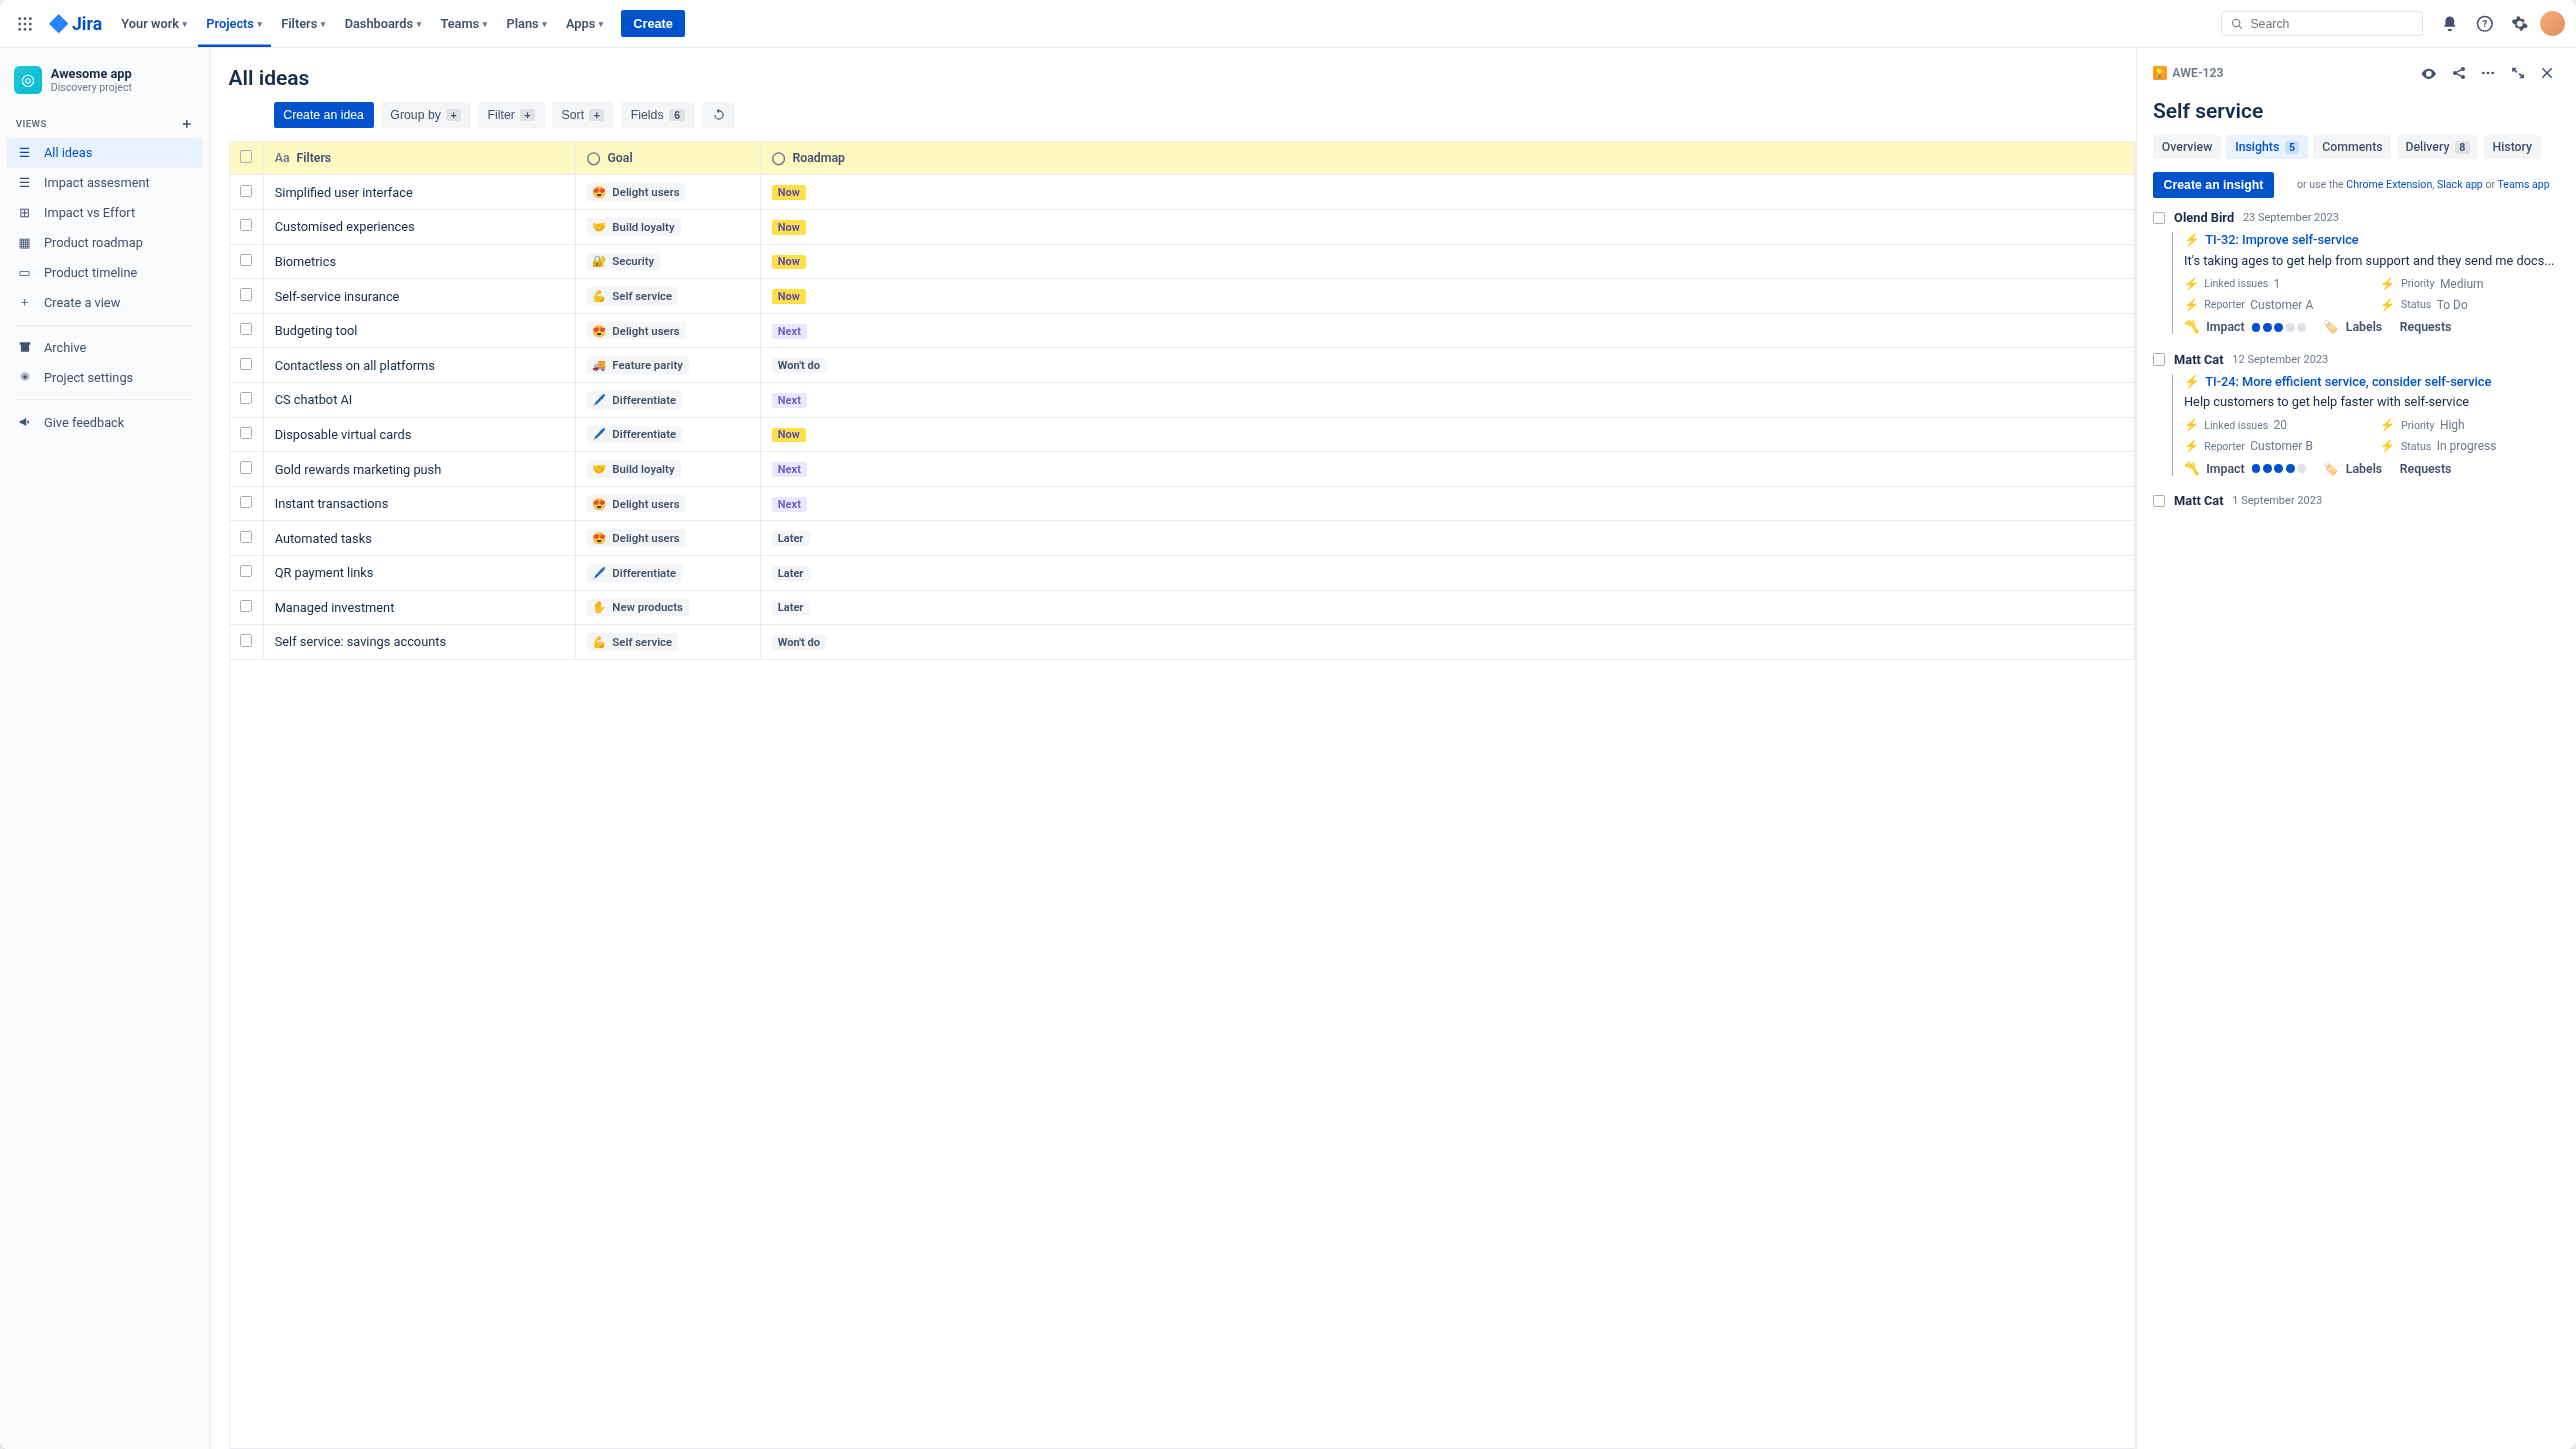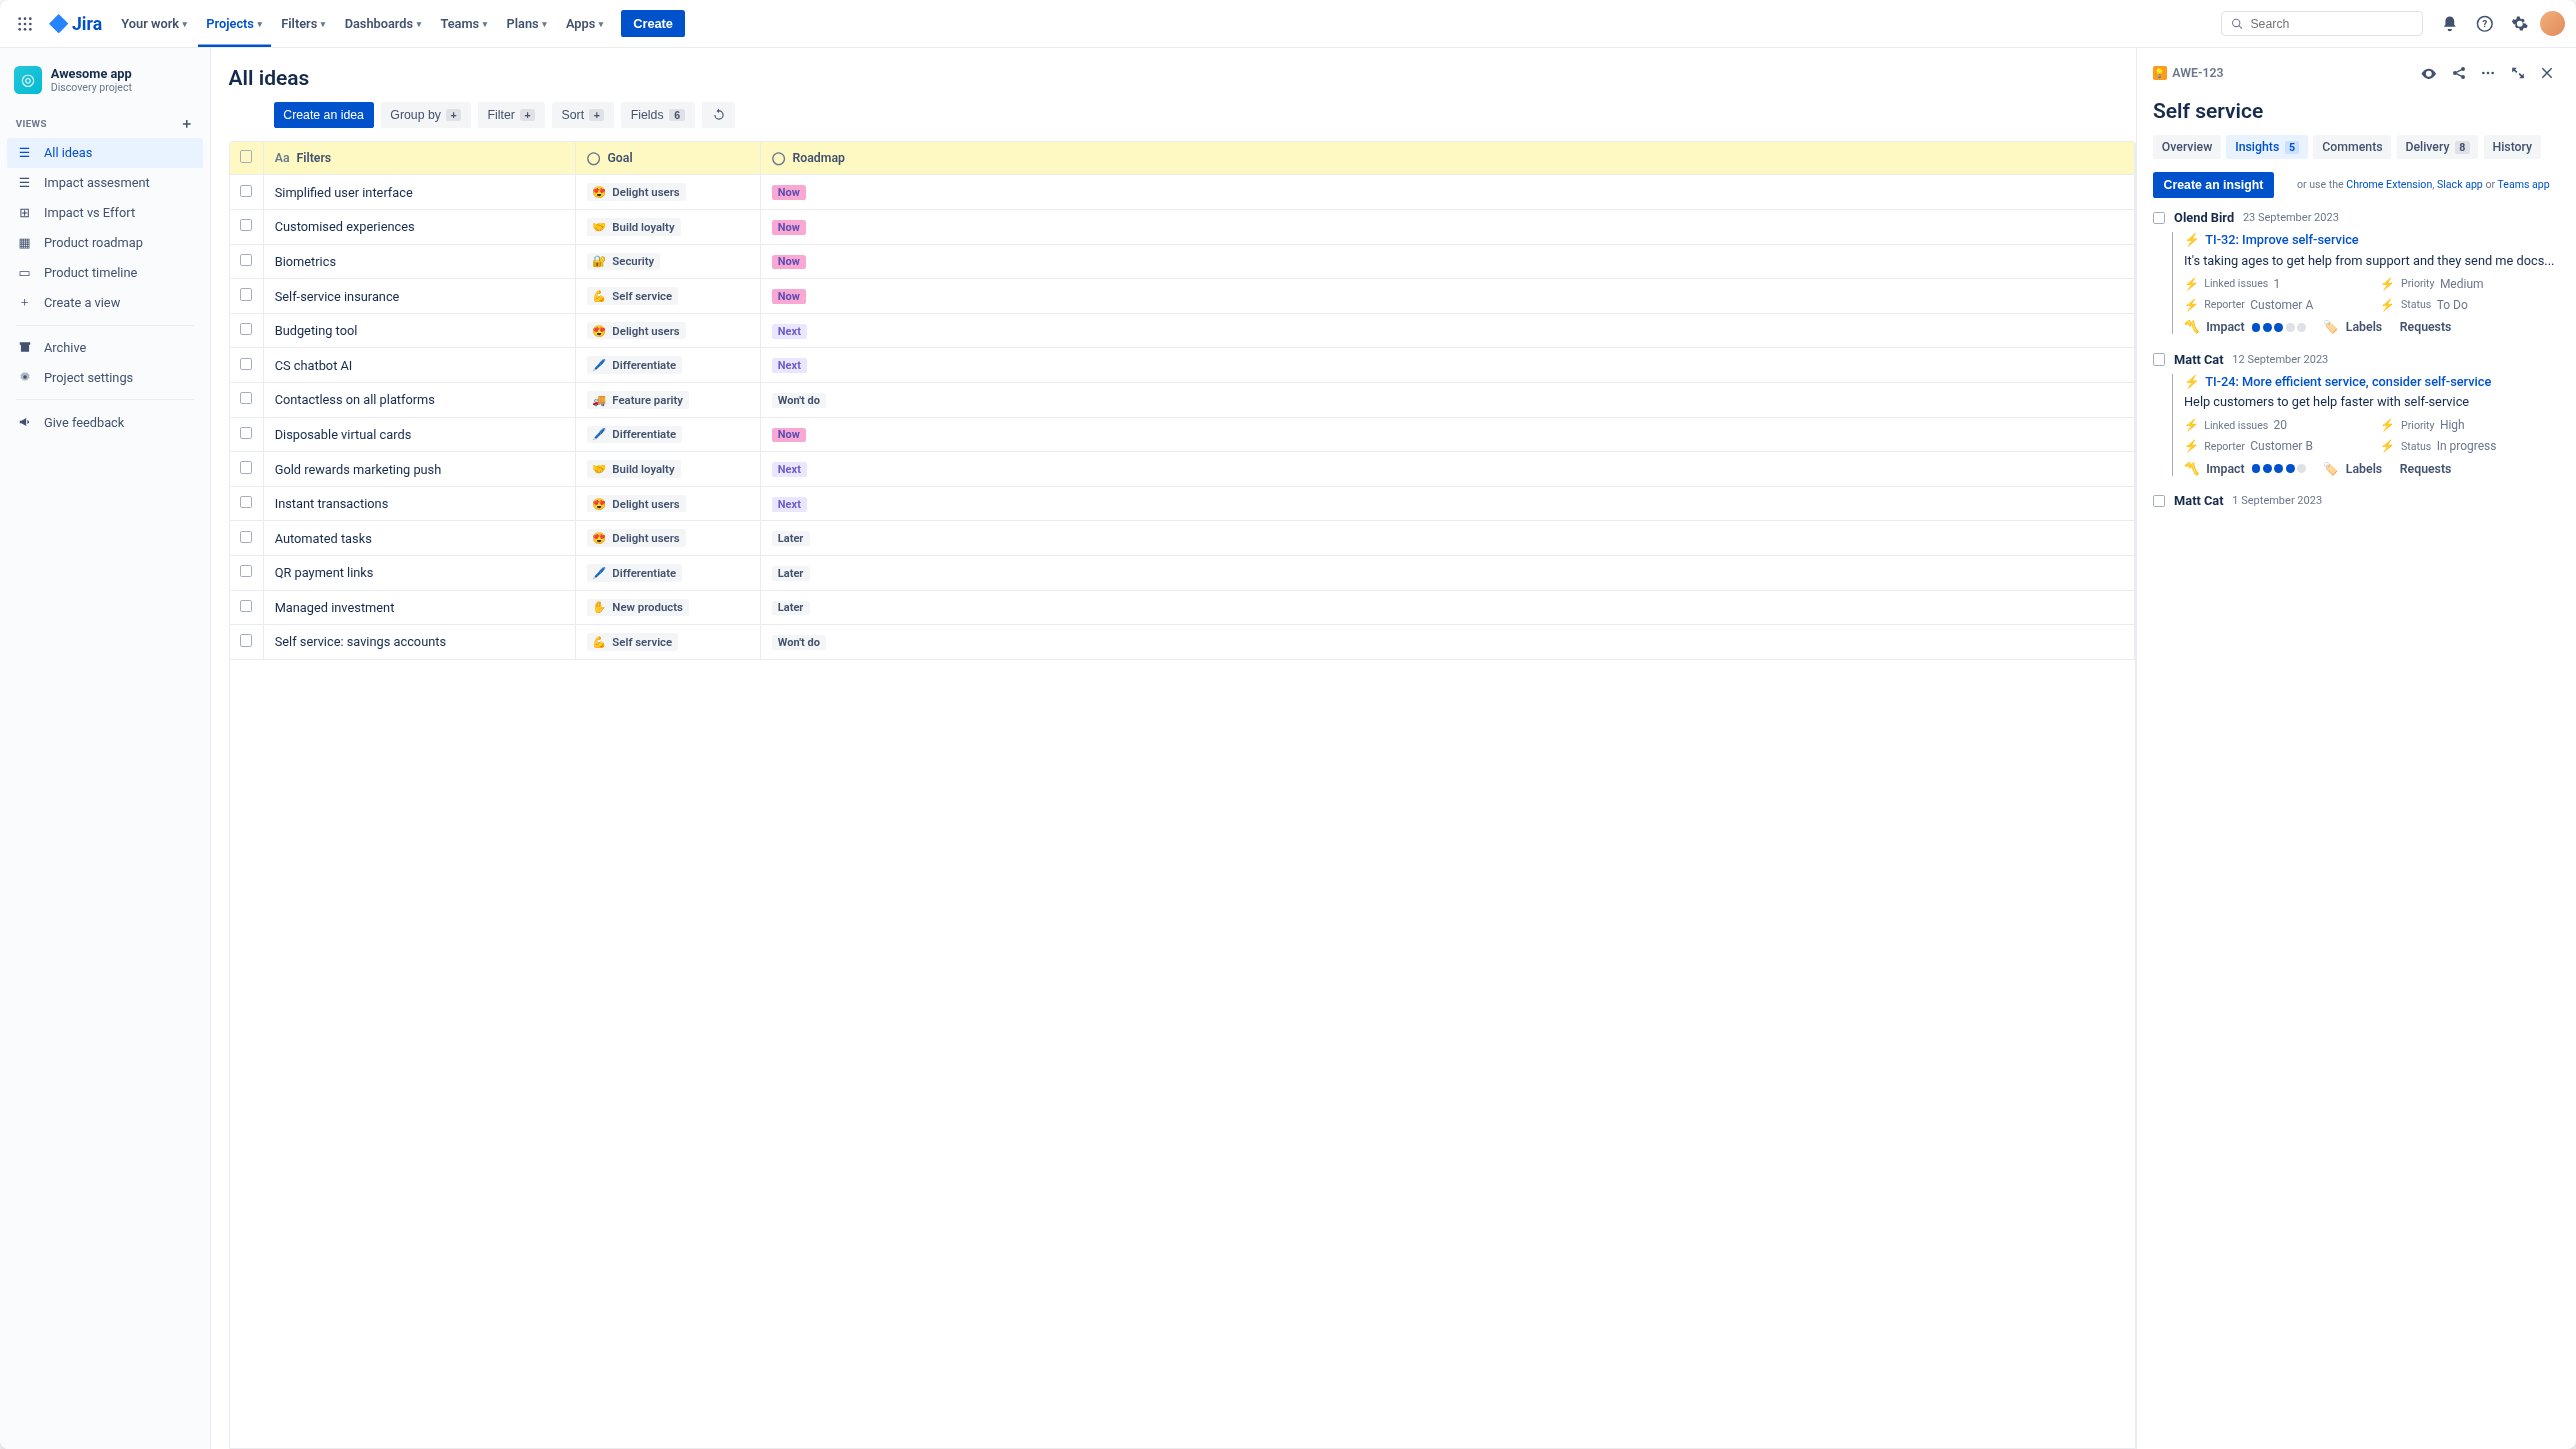--- a/index.html
+++ b/index.html
@@ -49,21 +49,21 @@
 
 
 .table-wrap { flex: 1; overflow: auto; border: 0.9px solid #EBECF0; border-radius: 3.5px 3.5px 0 0; }
 table { border-collapse: collapse; width: 100%; }
 th { text-align: left; font-weight: 600; font-size: 12.3px; color: #42526E; padding: 8.8px 10.6px; border-bottom: 0.9px solid #EBECF0; background: #fef9c3; position: sticky; top: 0; border-right: 0.9px solid #EBECF0; }
 td { padding: 8px 10.6px; border-bottom: 0.9px solid #EBECF0; font-size: 12.8px; border-right: 0.9px solid #EBECF0; }
 .th-inner { display: flex; align-items: center; gap: 7px; }
 .th-ico { color: #6B778C; }
 .chk { width: 12.3px; height: 12.3px; border: 1.8px solid #A5ADBA; border-radius: 1.8px; display: inline-block; cursor: pointer; }
 .goal-pill { display: inline-flex; align-items: center; gap: 5.3px; background: #F4F5F7; border-radius: 2.6px; padding: 1.8px 6.2px; font-size: 11.4px; font-weight: 600; color: #42526E; }
-.road-pill { display: inline-flex; align-items: center; background: #f9a8d4; color: #5E4DB2; border-radius: 2.6px; padding: 0.9px 6.2px; font-size: 11px; font-weight: 700; }
+.road-pill { display: inline-flex; align-items: center; background: #fde047; color: #5E4DB2; border-radius: 2.6px; padding: 0.9px 6.2px; font-size: 11px; font-weight: 700; }
 .road-pill.next { background: #EAE6FF; color: #6E5DC6; }
 .road-pill.later { background: #F4F5F7; color: #42526E; }
 .road-pill.wont { background: #F4F5F7; color: #42526E; }
 .summary-col { width: 312px; }
 .goal-col { width: 185px; }
 
 
 .detail { width: 440px; border-left: 0.9px solid #EBECF0; display: flex; flex-direction: column; padding: 12.3px 16px; overflow-y: auto; }
 .detail-top { display: flex; align-items: center; gap: 5.3px; margin-bottom: 12.3px; }
 .issue-key { display: flex; align-items: center; gap: 5.3px; color: #6B778C; font-size: 12.3px; font-weight: 600; }
@@ -352,35 +352,35 @@
     <td><span class="chk"></span></td>
     <td>Budgeting tool</td>
     <td><span class="goal-pill">
                       <span>😍</span>
                       <span>Delight users</span>
                     </span></td>
     <td><span class="road-pill next">Next</span></td>
                 </tr>
                 <tr>
     <td><span class="chk"></span></td>
+    <td>Contactless on all platforms</td>
+    <td><span class="goal-pill">
+                      <span>🚚</span>
+                      <span>Feature parity</span>
+                    </span></td>
+    <td><span class="road-pill wont">Won't do</span></td>
+                </tr>
+                <tr>
+    <td><span class="chk"></span></td>
     <td>CS chatbot AI</td>
     <td><span class="goal-pill">
                       <span>🖊️</span>
                       <span>Differentiate</span>
                     </span></td>
     <td><span class="road-pill next">Next</span></td>
-                </tr>
-                <tr>
-    <td><span class="chk"></span></td>
-    <td>Contactless on all platforms</td>
-    <td><span class="goal-pill">
-                      <span>🚚</span>
-                      <span>Feature parity</span>
-                    </span></td>
-    <td><span class="road-pill wont">Won't do</span></td>
                 </tr>
                 <tr>
     <td><span class="chk"></span></td>
     <td>Disposable virtual cards</td>
     <td><span class="goal-pill">
                       <span>🖊️</span>
                       <span>Differentiate</span>
                     </span></td>
     <td><span class="road-pill ">Now</span></td>
                 </tr>

